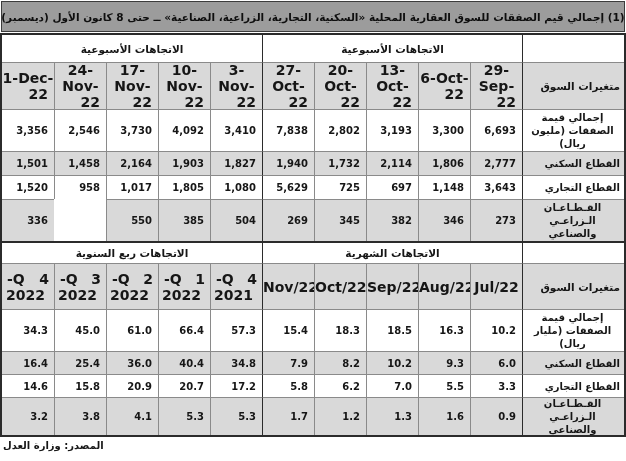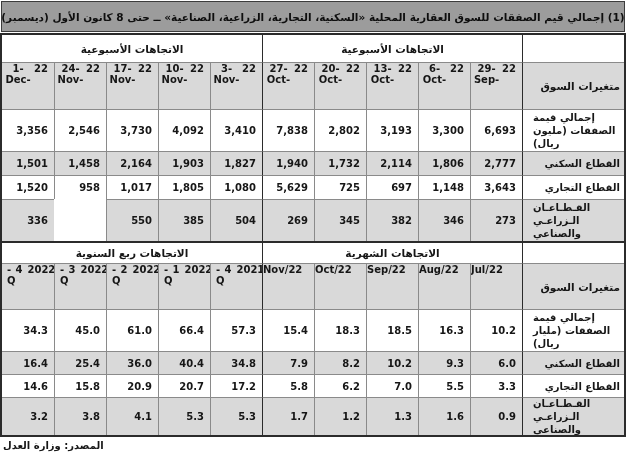--- a/index.html
+++ b/index.html
@@ -38,24 +38,24 @@
     display: flex; align-items: center; justify-content: center;
     direction: rtl; font-size: 10.5px;
   }
   .val {
     display: flex; align-items: center; justify-content: flex-end;
     padding-right: 6px; font-size: 10px;
   }
   .lbl {
     direction: rtl;
     display: flex; align-items: center;
-    text-align: left; padding: 1px 4px 1px 10px;
+    text-align: center; padding: 1px 4px 1px 2px;
     font-size: 10px; line-height: 1.3;
   }
-  .colhead { display: flex; flex-direction: row; font-size: 10px; }
+  .colhead { display: flex; flex-direction: column; justify-content: center; font-size: 14px; }
   .colhead .ln1c { text-align: center; }
   .colhead .ln1j { display: flex; justify-content: space-between; padding: 0 5px; direction: ltr; }
   .colhead .ln2r { text-align: right; padding-right: 6px; }
   .colhead .ln2q { text-align: right; padding-right: 9px; }
   .colhead .single { text-align: center; }
   .lblhead {
     direction: rtl; display: flex; align-items: center;
     text-align: right; padding: 0 4px; font-size: 10.5px;
   }
   .source {

